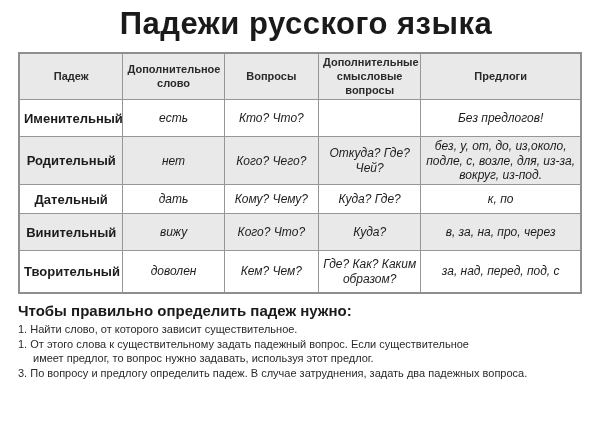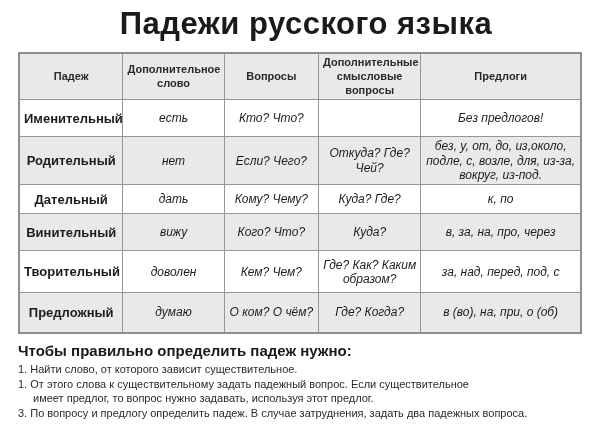--- a/index.html
+++ b/index.html
@@ -105,21 +105,21 @@
       <tr class="white h0">
         <td class="case-name">Именительный</td>
         <td class="data">есть</td>
         <td class="data">Кто? Что?</td>
         <td class="data"></td>
         <td class="data">Без предлогов!</td>
       </tr>
       <tr class="shade h1">
         <td class="case-name">Родительный</td>
         <td class="data">нет</td>
-        <td class="data">Если? Чего?</td>
+        <td class="data">Кого? Чего?</td>
         <td class="data">Откуда? Где? Чей?</td>
         <td class="data">без, у, от, до, из,около, подле, с, возле, для, из-за, вокруг, из-под.</td>
       </tr>
       <tr class="white h2">
         <td class="case-name">Дательный</td>
         <td class="data">дать</td>
         <td class="data">Кому? Чему?</td>
         <td class="data">Куда? Где?</td>
         <td class="data">к, по</td>
       </tr>
@@ -130,27 +130,20 @@
         <td class="data">Куда?</td>
         <td class="data">в, за, на, про, через</td>
       </tr>
       <tr class="white h4">
         <td class="case-name">Творительный</td>
         <td class="data">доволен</td>
         <td class="data">Кем? Чем?</td>
         <td class="data">Где? Как? Каким образом?</td>
         <td class="data">за, над, перед, под, с</td>
       </tr>
-      <tr class="shade h5">
-        <td class="case-name">Предложный</td>
-        <td class="data">думаю</td>
-        <td class="data">О ком? О чём?</td>
-        <td class="data">Где? Когда?</td>
-        <td class="data">в (во), на, при, о (об)</td>
-      </tr>
     </tbody>
   </table>
 
   <div class="footer">
     <h2>Чтобы правильно определить падеж нужно:</h2>
     <p class="item">1. Найти слово, от которого зависит существительное.</p>
     <p class="item">1. От этого слова к существительному задать падежный вопрос. Если существительное
 имеет предлог, то вопрос нужно задавать, используя этот предлог.</p>
     <p class="item">3. По вопросу и предлогу определить падеж. В случае затруднения, задать два падежных вопроса.</p>
   </div>

